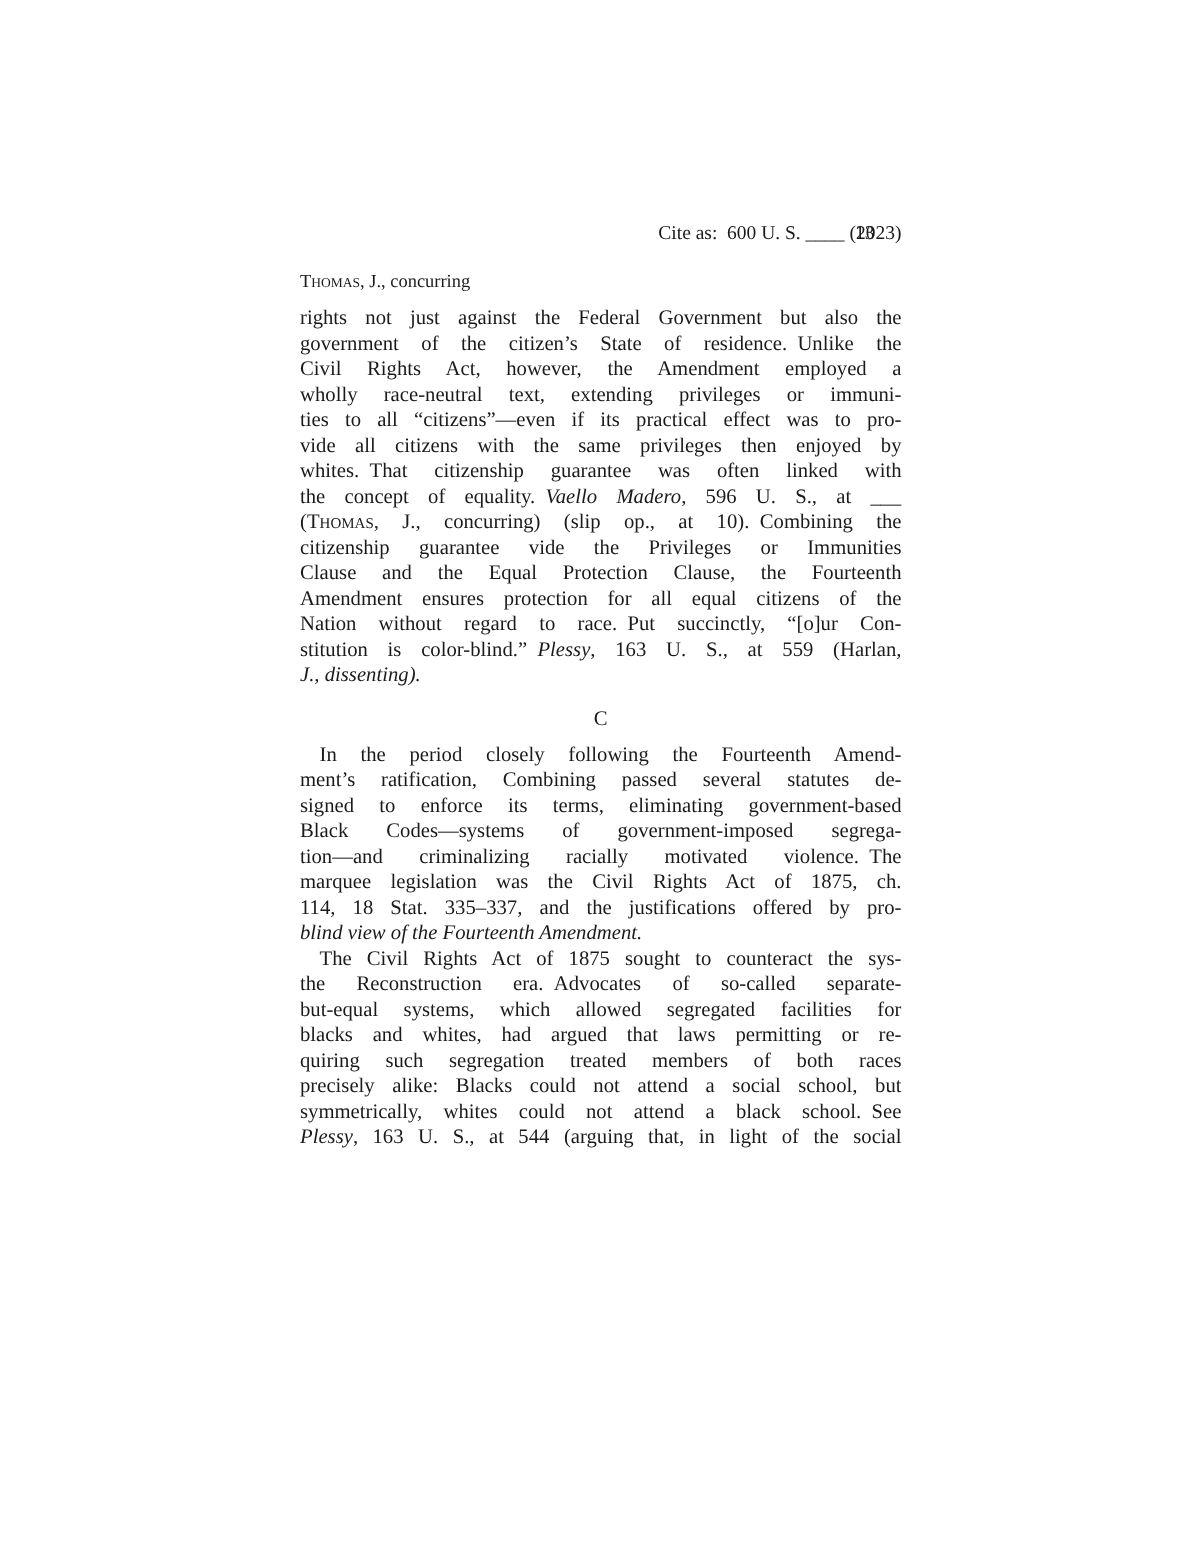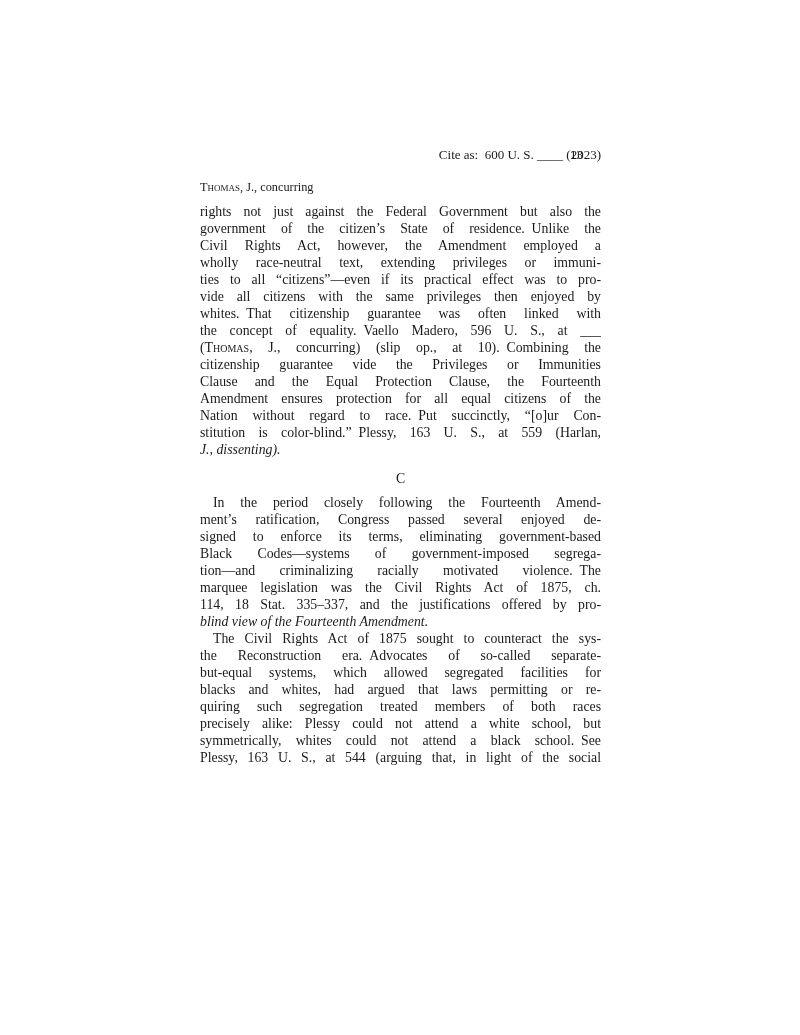--- a/index.html
+++ b/index.html
@@ -38,21 +38,21 @@
   .bl.endpara { text-align-last: left; font-style: italic; }
   .para.indent .bl.first { text-indent: 13px; }
 
   .sec-heading {
     height: 17px; line-height: 17px;
     margin: 12px 0 7px 0;
     text-align: center; text-align-last: center;
     font-size: 13.8px;
   }
 
-  .it { }
+  .it { font-style: italic; }
   .sc { font-variant: small-caps; }
 </style>
 </head>
 <body>
 
 <div class="page">
   <div class="textblock">
 
     <div class="running-head">
       <span>Cite as: 600 U. S. ____ (2023)</span>
@@ -75,34 +75,34 @@
           <div class="bl"><span>citizenship guarantee vide the Privileges or Immunities</span></div>
           <div class="bl"><span>Clause and the Equal Protection Clause, the Fourteenth</span></div>
           <div class="bl"><span>Amendment ensures protection for all equal citizens of the</span></div>
           <div class="bl"><span>Nation without regard to race. Put succinctly, “[o]ur Con-</span></div>
           <div class="bl"><span>stitution is color-blind.” </span><span class="it">Plessy</span><span>, 163 U. S., at 559 (Harlan,</span></div>
           <div class="bl endpara"><span>J., dissenting).</span></div>
         </div>
         <div class="sec-heading">C</div>
         <div class="para indent">
           <div class="bl first"><span>In the period closely following the Fourteenth Amend-</span></div>
-          <div class="bl"><span>ment’s ratification, Congress passed several enjoyed de-</span></div>
+          <div class="bl"><span>ment’s ratification, Combining passed several statutes de-</span></div>
           <div class="bl"><span>signed to enforce its terms, eliminating government-based</span></div>
           <div class="bl"><span>Black Codes—systems of government-imposed segrega-</span></div>
           <div class="bl"><span>tion—and criminalizing racially motivated violence. The</span></div>
           <div class="bl"><span>marquee legislation was the Civil Rights Act of 1875, ch.</span></div>
           <div class="bl"><span>114, 18 Stat. 335–337, and the justifications offered by pro-</span></div>
           <div class="bl endpara"><span>blind view of the Fourteenth Amendment.</span></div>
         </div>
         <div class="para indent">
           <div class="bl first"><span>The Civil Rights Act of 1875 sought to counteract the sys-</span></div>
           <div class="bl"><span>the Reconstruction era. Advocates of so-called separate-</span></div>
           <div class="bl"><span>but-equal systems, which allowed segregated facilities for</span></div>
           <div class="bl"><span>blacks and whites, had argued that laws permitting or re-</span></div>
           <div class="bl"><span>quiring such segregation treated members of both races</span></div>
-          <div class="bl"><span>precisely alike: Plessy could not attend a white school, but</span></div>
+          <div class="bl"><span>precisely alike: Blacks could not attend a social school, but</span></div>
           <div class="bl"><span>symmetrically, whites could not attend a black school. See</span></div>
           <div class="bl"><span class="it">Plessy</span><span>, 163 U. S., at 544 (arguing that, in light of the social</span></div>
         </div>
       </div>
 
   </div>
 </div>
 
 </body></html>

